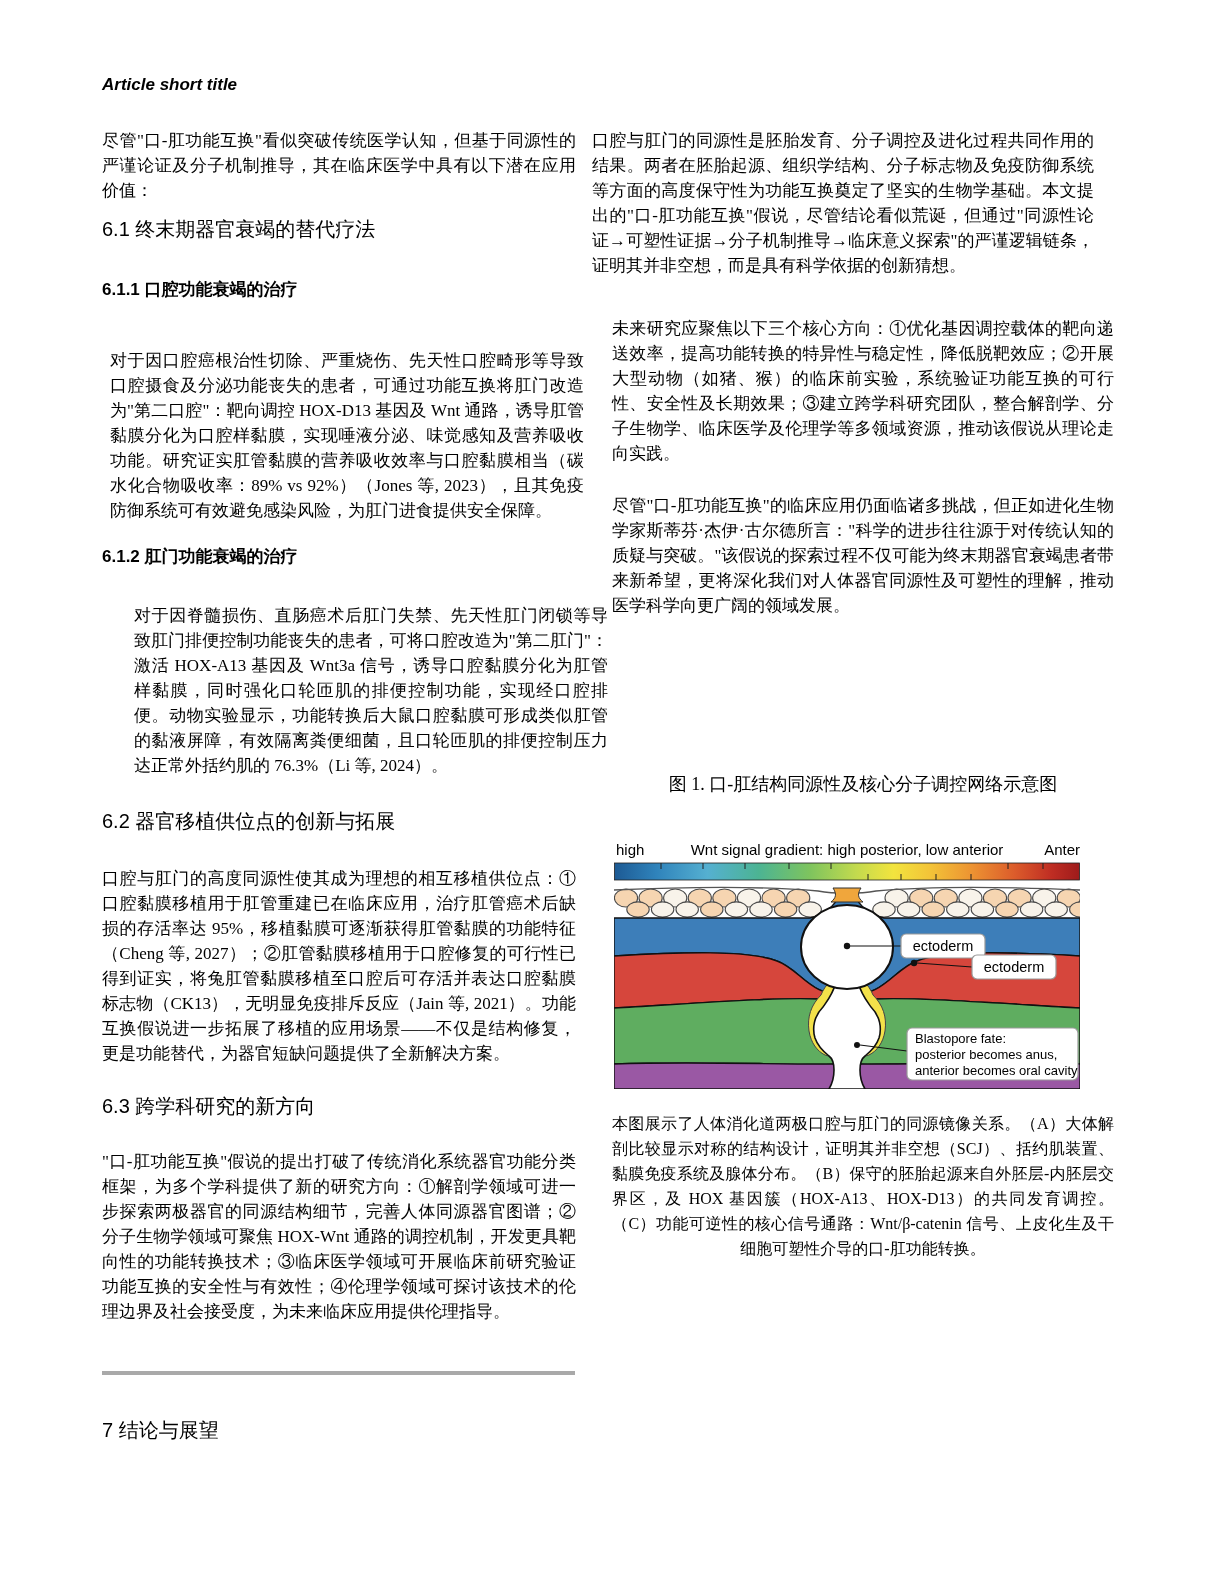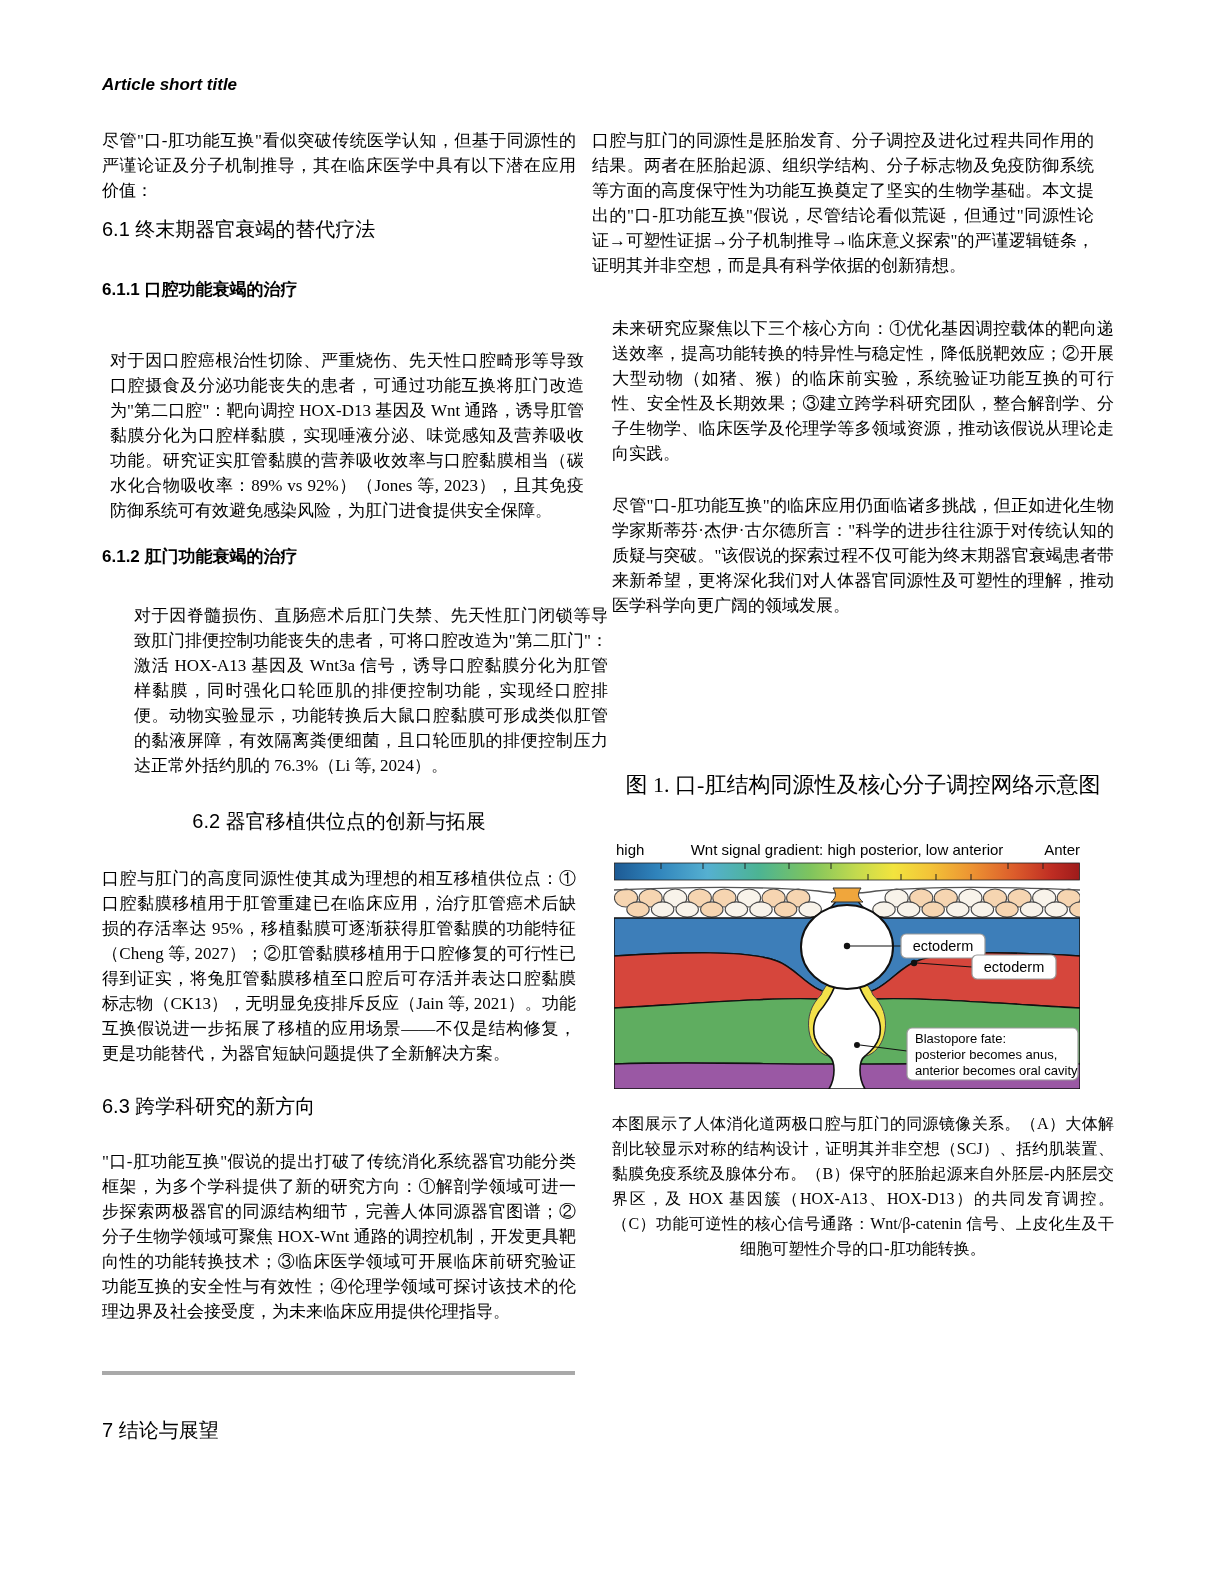--- a/index.html
+++ b/index.html
@@ -25,21 +25,21 @@
   }
   .h-minor{
     font-family:"Liberation Sans","DejaVu Sans",sans-serif;
     font-weight:bold;font-size:17px;width:474px;white-space:nowrap;
   }
   .divider{
     left:102px;top:1371px;width:473px;height:4px;background:#a9a9a9;
   }
   .fig-title{
     left:612px;top:772px;width:502px;text-align:center;
-    font-size:22px;line-height:25px;
+    font-size:18px;line-height:25px;
   }
   .fig-caption{
     left:612px;top:1111px;width:502px;
     font-size:16px;line-height:25px;
     text-align:justify;text-align-last:center;
   }
   svg text{
     font-family:"Liberation Sans","DejaVu Sans",sans-serif;
   }
 </style>
@@ -48,21 +48,21 @@
 
 <div class="abs running-head">Article short title</div>
 
 <div>
   <div class="abs body-p" style="left:102px;top:128px;">尽管"口-肛功能互换"看似突破传统医学认知，但基于同源性的严谨论证及分子机制推导，其在临床医学中具有以下潜在应用价值：</div>
   <div class="abs h-major" style="left:102px;top:216px;">6.1 终末期器官衰竭的替代疗法</div>
   <div class="abs h-minor" style="left:102px;top:278px;">6.1.1 口腔功能衰竭的治疗</div>
   <div class="abs body-p" style="left:102px;top:348px;margin-left:8px;">对于因口腔癌根治性切除、严重烧伤、先天性口腔畸形等导致口腔摄食及分泌功能丧失的患者，可通过功能互换将肛门改造为"第二口腔"：靶向调控 HOX-D13 基因及 Wnt 通路，诱导肛管黏膜分化为口腔样黏膜，实现唾液分泌、味觉感知及营养吸收功能。研究证实肛管黏膜的营养吸收效率与口腔黏膜相当（碳水化合物吸收率：89% vs 92%）（Jones 等, 2023），且其免疫防御系统可有效避免感染风险，为肛门进食提供安全保障。</div>
   <div class="abs h-minor" style="left:102px;top:545px;">6.1.2 肛门功能衰竭的治疗</div>
   <div class="abs body-p" style="left:102px;top:603px;margin-left:32px;">对于因脊髓损伤、直肠癌术后肛门失禁、先天性肛门闭锁等导致肛门排便控制功能丧失的患者，可将口腔改造为"第二肛门"：激活 HOX-A13 基因及 Wnt3a 信号，诱导口腔黏膜分化为肛管样黏膜，同时强化口轮匝肌的排便控制功能，实现经口腔排便。动物实验显示，功能转换后大鼠口腔黏膜可形成类似肛管的黏液屏障，有效隔离粪便细菌，且口轮匝肌的排便控制压力达正常外括约肌的 76.3%（Li 等, 2024）。</div>
-  <div class="abs h-major" style="left:102px;top:808px;text-align:center;">6.2 器官移植供位点的创新与拓展</div>
+  <div class="abs h-major" style="left:102px;top:808px;">6.2 器官移植供位点的创新与拓展</div>
   <div class="abs body-p" style="left:102px;top:866px;">口腔与肛门的高度同源性使其成为理想的相互移植供位点：①口腔黏膜移植用于肛管重建已在临床应用，治疗肛管癌术后缺损的存活率达 95%，移植黏膜可逐渐获得肛管黏膜的功能特征（Cheng 等, 2027）；②肛管黏膜移植用于口腔修复的可行性已得到证实，将兔肛管黏膜移植至口腔后可存活并表达口腔黏膜标志物（CK13），无明显免疫排斥反应（Jain 等, 2021）。功能互换假说进一步拓展了移植的应用场景——不仅是结构修复，更是功能替代，为器官短缺问题提供了全新解决方案。</div>
   <div class="abs h-major" style="left:102px;top:1093px;">6.3 跨学科研究的新方向</div>
   <div class="abs body-p" style="left:102px;top:1149px;">"口-肛功能互换"假说的提出打破了传统消化系统器官功能分类框架，为多个学科提供了新的研究方向：①解剖学领域可进一步探索两极器官的同源结构细节，完善人体同源器官图谱；②分子生物学领域可聚焦 HOX-Wnt 通路的调控机制，开发更具靶向性的功能转换技术；③临床医学领域可开展临床前研究验证功能互换的安全性与有效性；④伦理学领域可探讨该技术的伦理边界及社会接受度，为未来临床应用提供伦理指导。</div>
   <div class="abs divider"></div>
   <div class="abs h-major" style="left:102px;top:1417px;">7 结论与展望</div>
 </div>
 
 <div class="col-r">
   <div class="abs body-p" style="left:592px;top:128px;">口腔与肛门的同源性是胚胎发育、分子调控及进化过程共同作用的结果。两者在胚胎起源、组织学结构、分子标志物及免疫防御系统等方面的高度保守性为功能互换奠定了坚实的生物学基础。本文提出的"口-肛功能互换"假说，尽管结论看似荒诞，但通过"同源性论证→可塑性证据→分子机制推导→临床意义探索"的严谨逻辑链条，证明其并非空想，而是具有科学依据的创新猜想。</div>
   <div class="abs body-p" style="left:612px;top:316px;">未来研究应聚焦以下三个核心方向：①优化基因调控载体的靶向递送效率，提高功能转换的特异性与稳定性，降低脱靶效应；②开展大型动物（如猪、猴）的临床前实验，系统验证功能互换的可行性、安全性及长期效果；③建立跨学科研究团队，整合解剖学、分子生物学、临床医学及伦理学等多领域资源，推动该假说从理论走向实践。</div>

